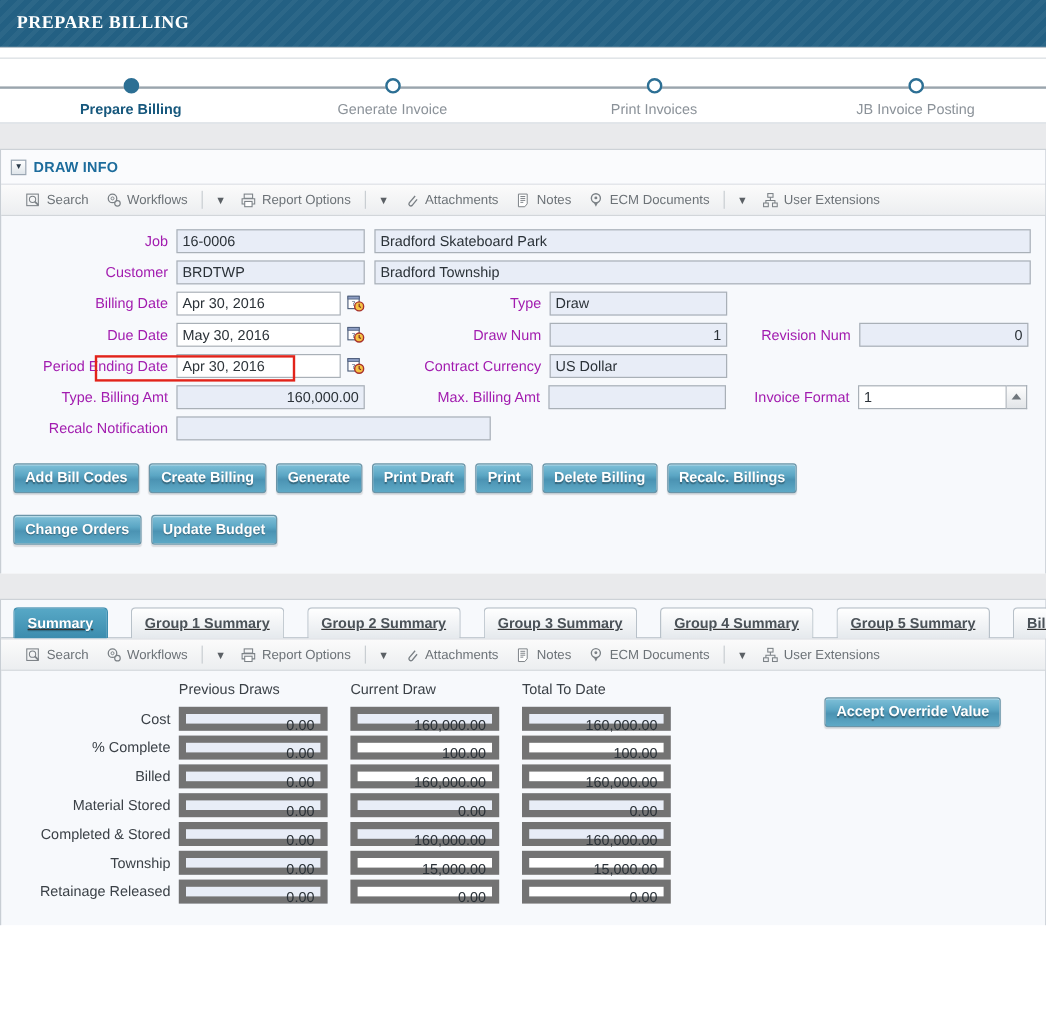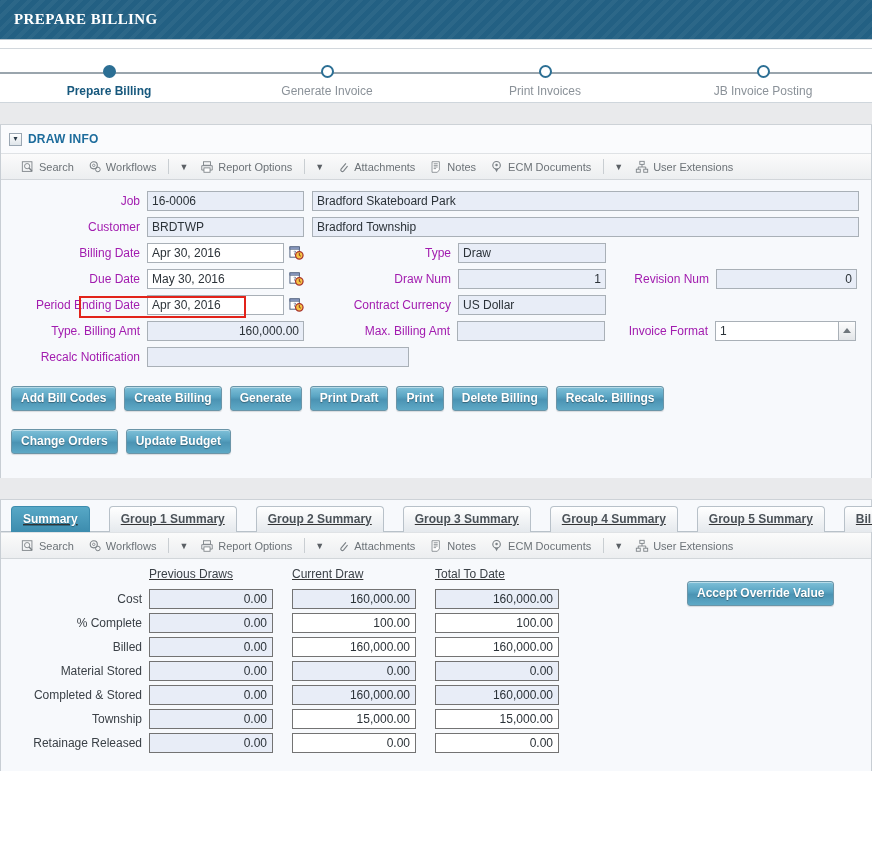--- a/index.html
+++ b/index.html
@@ -264,38 +264,38 @@
   }
   .tab.active {
     background: linear-gradient(#57a8c6, #3c8cae);
     color: #ffffff;
     border-color: #3c8cae;
     text-shadow: 0 1px 1px rgba(0,0,0,.3);
   }
 
   
   .sum-area { padding: 8px 0 10px 0; position: relative; }
-  .sum-headrow { display: flex; height: 18px; margin-bottom: 2px; text-decoration: underline; }
+  .sum-headrow { display: flex; height: 18px; margin-bottom: 2px; }
   .sum-hd {
     font-size: 12px;
     color: #3b4147;
   }
   .sumrow { display: flex; align-items: center; height: 24px; }
   .sum-lbl {
     width: 148px;
     text-align: right;
     padding-right: 7px;
     font-size: 12px;
     color: #3b4147;
     white-space: nowrap;
   }
   .sum-cell {
     width: 124px;
     height: 20px;
-    border: 1px solid #737373;
+    border: 6px solid #737373;
     background: #ffffff;
     text-align: right;
     font-size: 12px;
     color: #2b3238;
     padding: 0 5px;
     line-height: 18px;
     margin-right: 19px;
   }
   .sum-cell.ro { background: #e8edf7; }
   .accept-btn-wrap { position: absolute; left: 686px; top: 22px; }

